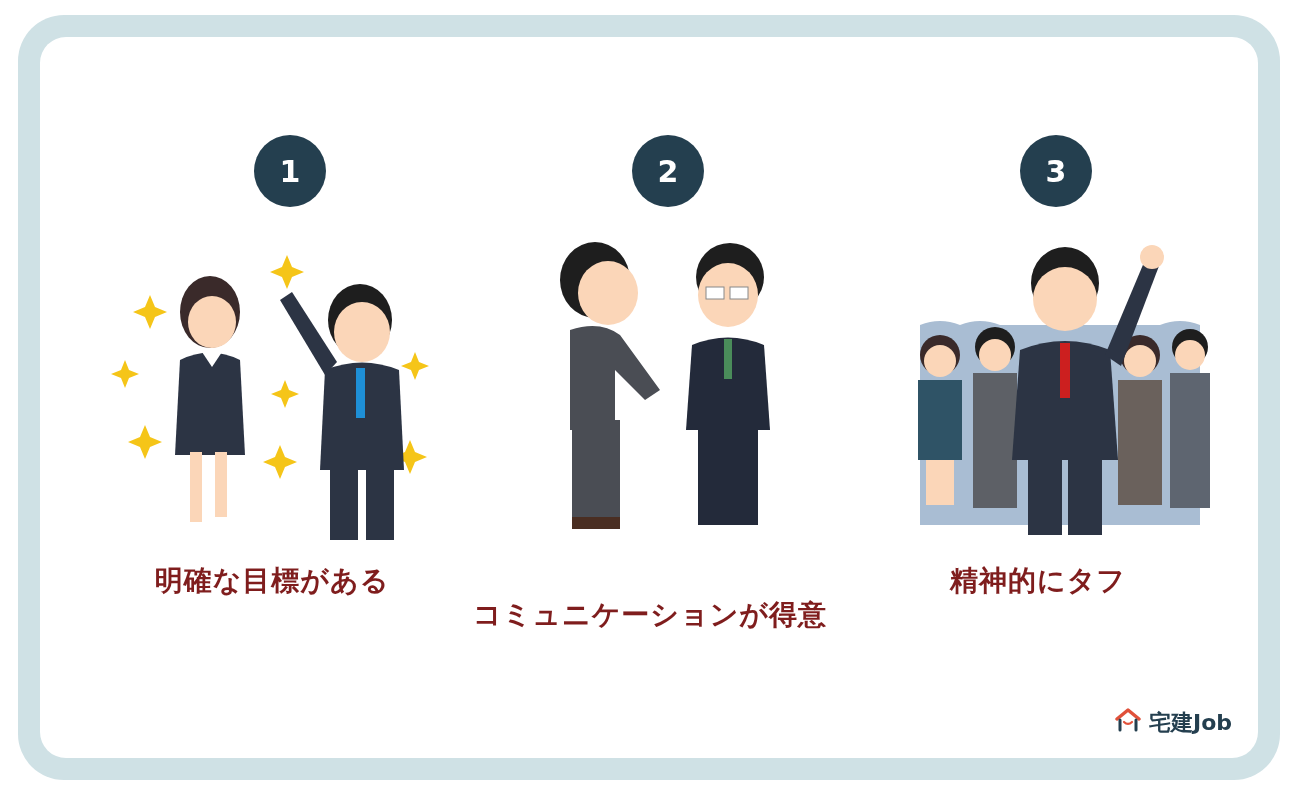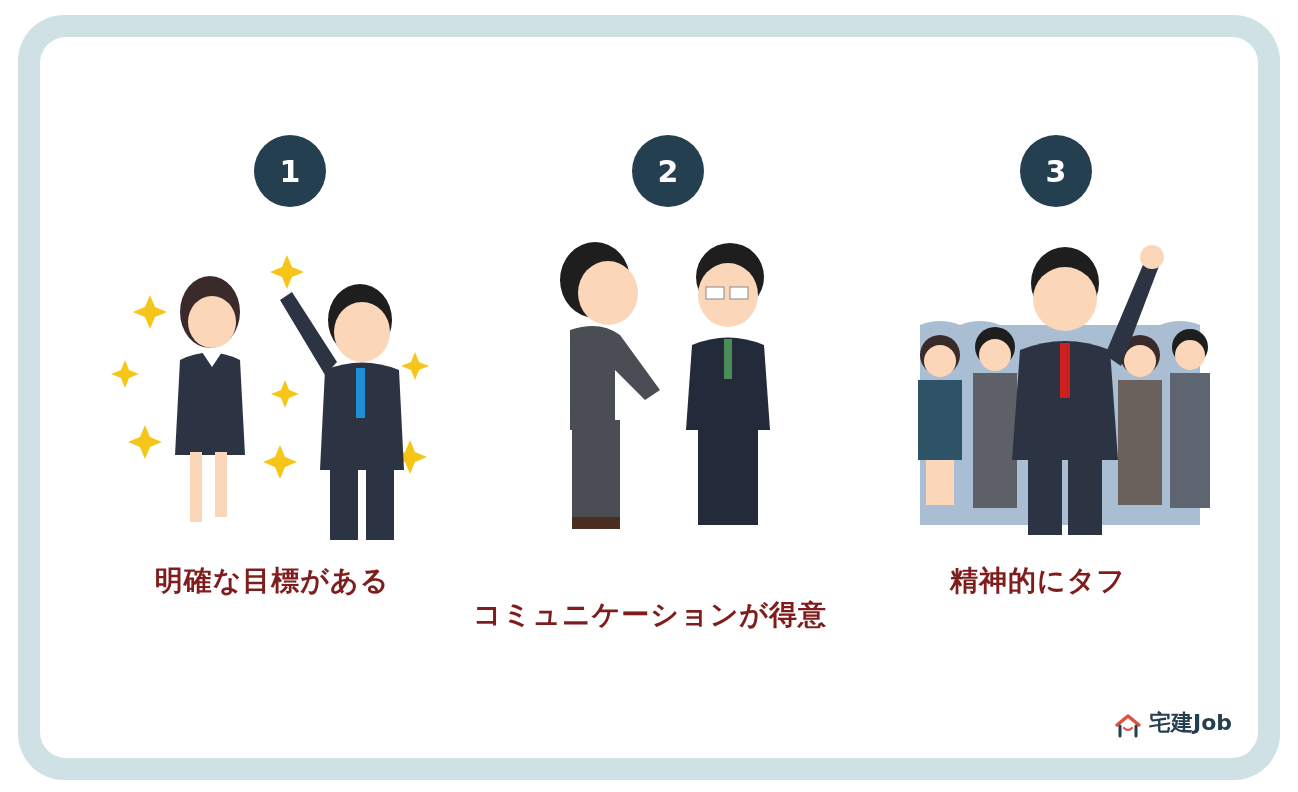--- a/index.html
+++ b/index.html
@@ -7,21 +7,21 @@
          font-family: "DejaVu Sans", "Liberation Sans", sans-serif; }
   .frame { position:absolute; left:18px; top:15px; width:1262px; height:765px;
            background:#cfe1e5; border-radius:46px; }
   .inner { position:absolute; left:22px; top:22px; width:1218px; height:721px;
            background:#ffffff; border-radius:26px; }
   .badge { position:absolute; width:72px; height:72px; border-radius:50%; background:#243f4f;
            color:#ffffff; font-size:30px; font-weight:bold; display:flex; align-items:center; justify-content:center; }
   .illus { position:absolute; }
   .caption { position:absolute; color:#7f1d1d; font-size:28px; font-weight:bold; white-space:nowrap;
              letter-spacing:1px; transform:translateX(-50%); }
-  .logo { position:absolute; left:1075px; top:671px; display:flex; align-items:flex-end; gap:8px; }
+  .logo { position:absolute; left:1075px; top:671px; display:flex; align-items:flex-start; gap:8px; }
   .logo-text { color:#243f4f; font-size:22px; font-weight:bold; }
 </style>
 </head>
 <body>
 
 <div class="frame">
   <div class="inner">
 
     <div class="badge" style="left:214px;top:98px;">
       <span>1</span>

